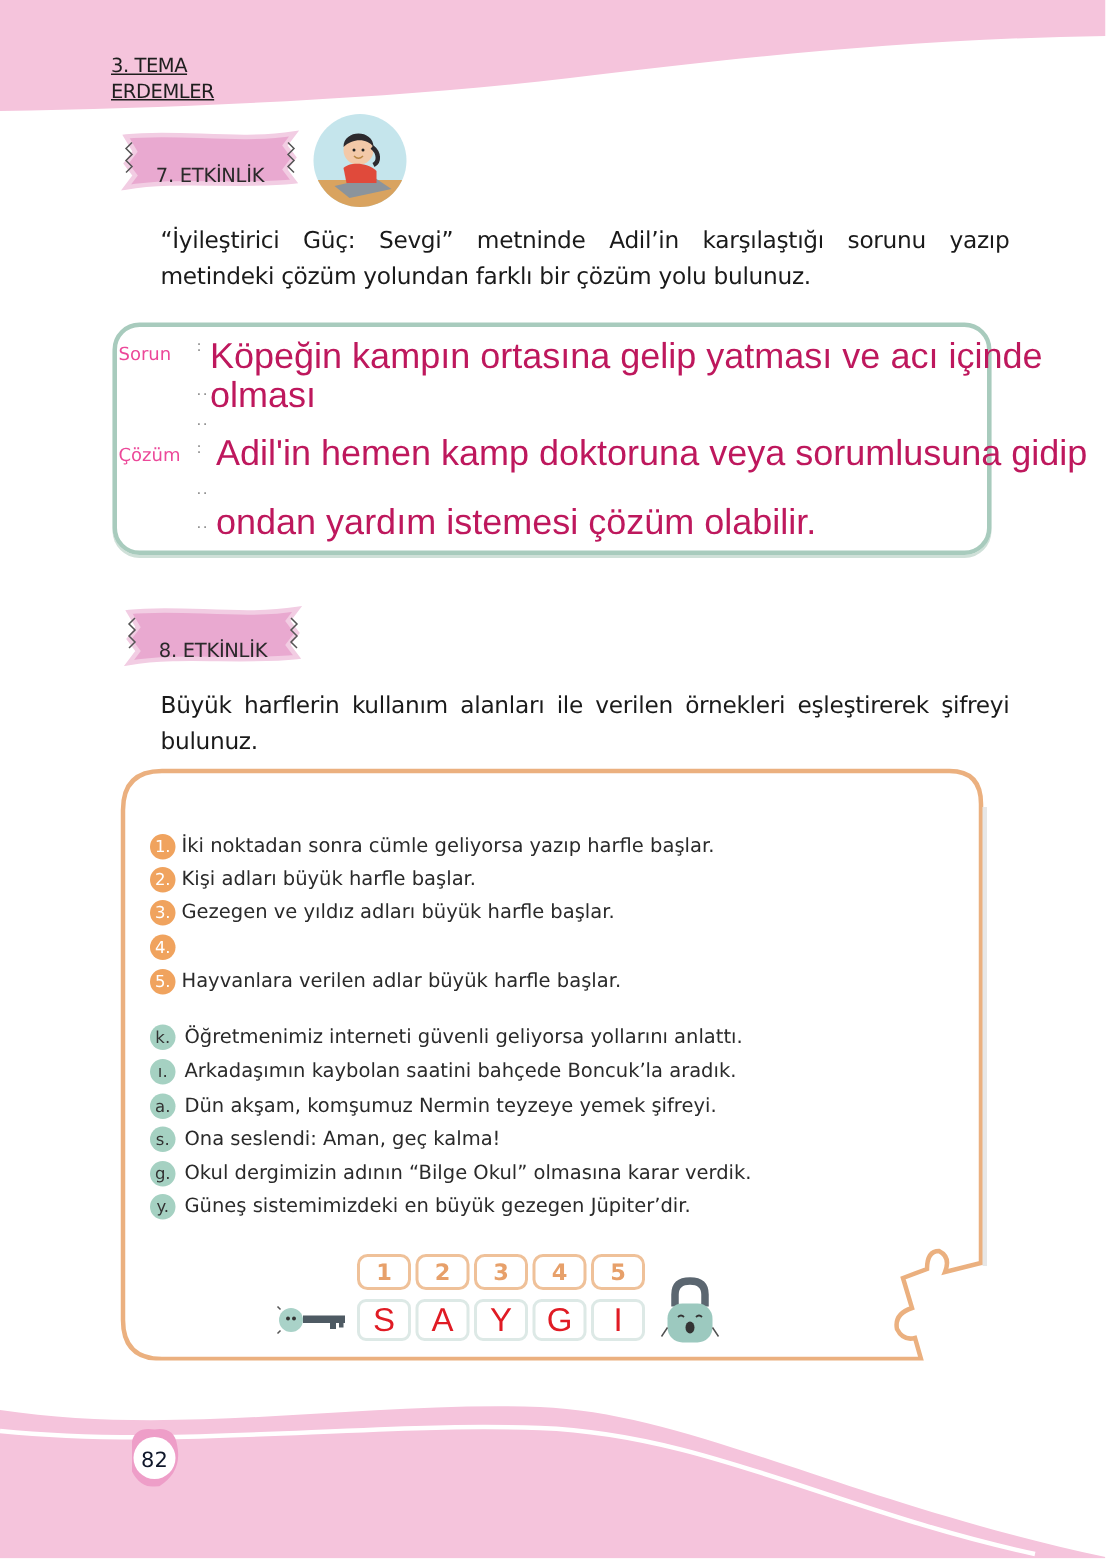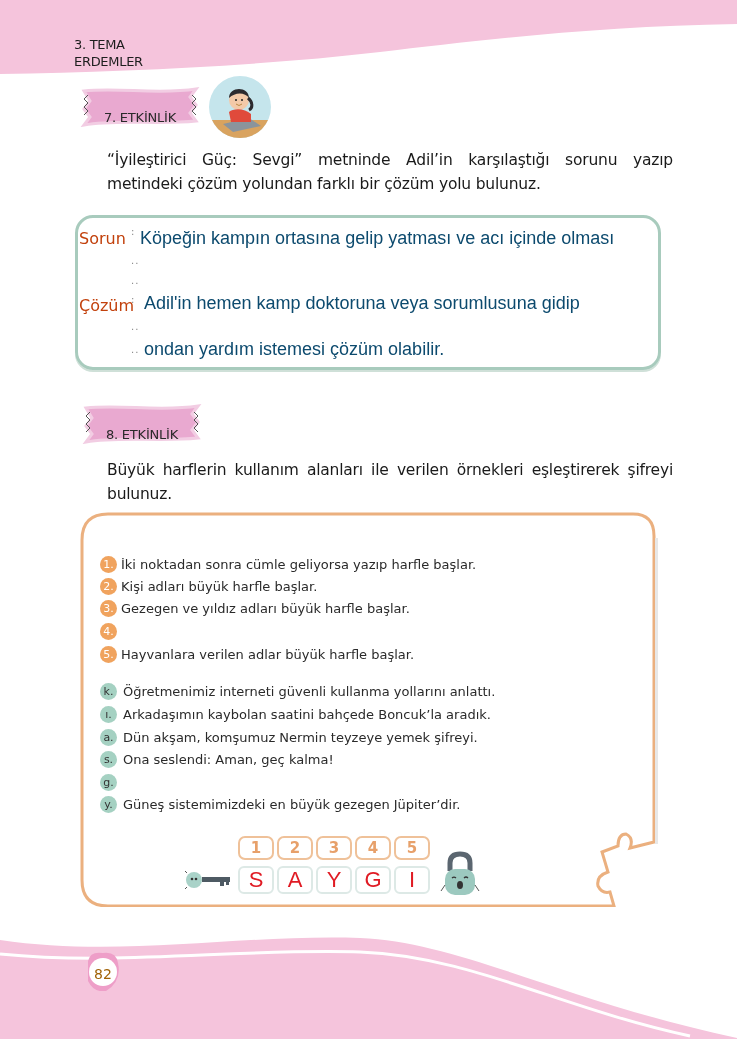--- a/index.html
+++ b/index.html
@@ -1,39 +1,39 @@
 <!DOCTYPE html>
 <html><head>
 <meta charset="utf-8">
 <style>
   html, body { margin:0; padding:0; }
   body { width:737px; height:1039px; position:relative; overflow:hidden; background:#ffffff; font-family:"DejaVu Sans", sans-serif; color:#222; }
   .top-band { position:absolute; left:0; top:0; width:737px; height:80px; }
   .bottom-band { position:absolute; left:0; top:930px; width:737px; height:109px; }
-  .tema { position:absolute; left:74px; top:36px; font-size:13px; line-height:17px; color:#1e1e1e; letter-spacing:-0.3px; }
+  .tema { position:absolute; left:74px; top:36px; font-size:13px; line-height:17px; color:#1e1e1e; letter-spacing:-0.3px;text-decoration:underline; }
   .ribbon { position:absolute; height:38px; }
   .ribbon svg { position:absolute; left:0; top:0; }
   .ribbon-label { position:absolute; left:0; top:13px; width:100%; height:100%; display:flex; align-items:center; justify-content:center; font-size:13px; color:#2a2a2a; letter-spacing:-0.2px; }
   .avatar { position:absolute; left:209px; top:76px; width:62px; height:62px; border-radius:50%; background:#c5e5ec; overflow:hidden; }
   .instr { position:absolute; left:86px; font-size:15.5px; line-height:24px; color:#1a1a1a; text-align:justify; width:566px; letter-spacing:-0.2px;margin-left:21px; }
   .box7 { position:absolute; left:75px; top:215px; width:586px; height:155px; border:3px solid #a8cbbd; border-radius:18px; box-sizing:border-box; box-shadow:0 2px 0 #cfe0d8; }
-  .lbl { position:absolute; font-size:16px; color:#c2410c; }
+  .lbl { position:absolute; font-size:12px; color:#ec4899; }
   .dots { position:absolute; font-size:10px; color:#888; letter-spacing:1px; }
-  .ans { position:absolute; font-size:18px; color:#0c4a6e; line-height:26px; font-family:"Liberation Sans", sans-serif; }
+  .ans { position:absolute; font-size:24px; color:#be185d; line-height:26px; font-family:"Liberation Sans", sans-serif; }
   .box8 { position:absolute; left:78px; top:512px; width:578px; height:395px; }
   .box8 svg { position:absolute; left:0; top:0; }
   .rule { position:absolute; left:100px; font-size:13px; color:#2a2a2a; display:flex; align-items:center; height:22px; }
   .num-badge { display:inline-flex; width:17px; height:17px; border-radius:50%; background:#f0a35e; color:#fff; font-size:11px; align-items:center; justify-content:center; margin-right:4px; }
   .let-badge { display:inline-flex; width:17px; height:17px; border-radius:50%; background:#a5d1c2; color:#333; font-size:11px; align-items:center; justify-content:center; margin-right:6px; }
   .cells { position:absolute; left:238px; top:836px; display:flex; gap:3px; }
   .cell-num { width:36px; height:24px; border:2px solid #efc199; border-radius:7px; box-sizing:border-box; color:#e7a06a; font-size:15px; font-weight:bold; display:flex; align-items:center; justify-content:center; }
   .cells2 { position:absolute; left:238px; top:866px; display:flex; gap:3px; }
   .cell-let { width:36px; height:28px; border:2px solid #dde9e6; border-radius:6px; box-sizing:border-box; color:#e01b24; font-size:22px; display:flex; align-items:center; justify-content:center; font-family:"Liberation Sans", sans-serif; }
   .page-num { position:absolute; left:84px; top:955px; width:38px; height:38px; }
-  .page-num-text { position:absolute; left:0; top:0; width:38px; height:38px; display:flex; align-items:center; justify-content:center; font-size:14px; color:#a16207; }
+  .page-num-text { position:absolute; left:0; top:0; width:38px; height:38px; display:flex; align-items:center; justify-content:center; font-size:14px; color:#0f172a; }
 </style>
 </head>
 <body>
 
 <svg class="top-band" width="737" height="80" viewBox="0 0 737 80">
   <path d="M0 0 H737 V24 C600 26 480 40 380 52 C260 66 120 72 0 74 Z" fill="#f5c4dc"></path>
 </svg>
 
 <div class="tema">
   <div>3. TEMA</div>
@@ -110,36 +110,37 @@
 <div class="rule" style="top:620px;">
   <span class="num-badge">4.</span>
 </div>
 <div class="rule" style="top:643px;">
   <span class="num-badge">5.</span>
   <span>Hayvanlara verilen adlar büyük harfle başlar.</span>
 </div>
 
 <div class="rule" style="top:680px;">
   <span class="let-badge">k.</span>
-  <span>Öğretmenimiz interneti güvenli kullanma yollarını anlattı.</span>
+  <span>Öğretmenimiz interneti güvenli geliyorsa yollarını anlattı.</span>
 </div>
 <div class="rule" style="top:703px;">
   <span class="let-badge">ı.</span>
   <span>Arkadaşımın kaybolan saatini bahçede Boncuk’la aradık.</span>
 </div>
 <div class="rule" style="top:726px;">
   <span class="let-badge">a.</span>
   <span>Dün akşam, komşumuz Nermin teyzeye yemek şifreyi.</span>
 </div>
 <div class="rule" style="top:748px;">
   <span class="let-badge">s.</span>
   <span>Ona seslendi: Aman, geç kalma!</span>
 </div>
 <div class="rule" style="top:771px;">
   <span class="let-badge">g.</span>
+  <span>Okul dergimizin adının “Bilge Okul” olmasına karar verdik.</span>
 </div>
 <div class="rule" style="top:793px;">
   <span class="let-badge">y.</span>
   <span>Güneş sistemimizdeki en büyük gezegen Jüpiter’dir.</span>
 </div>
 
 <div class="cells">
   <div class="cell-num">1</div>
   <div class="cell-num">2</div>
   <div class="cell-num">3</div>

